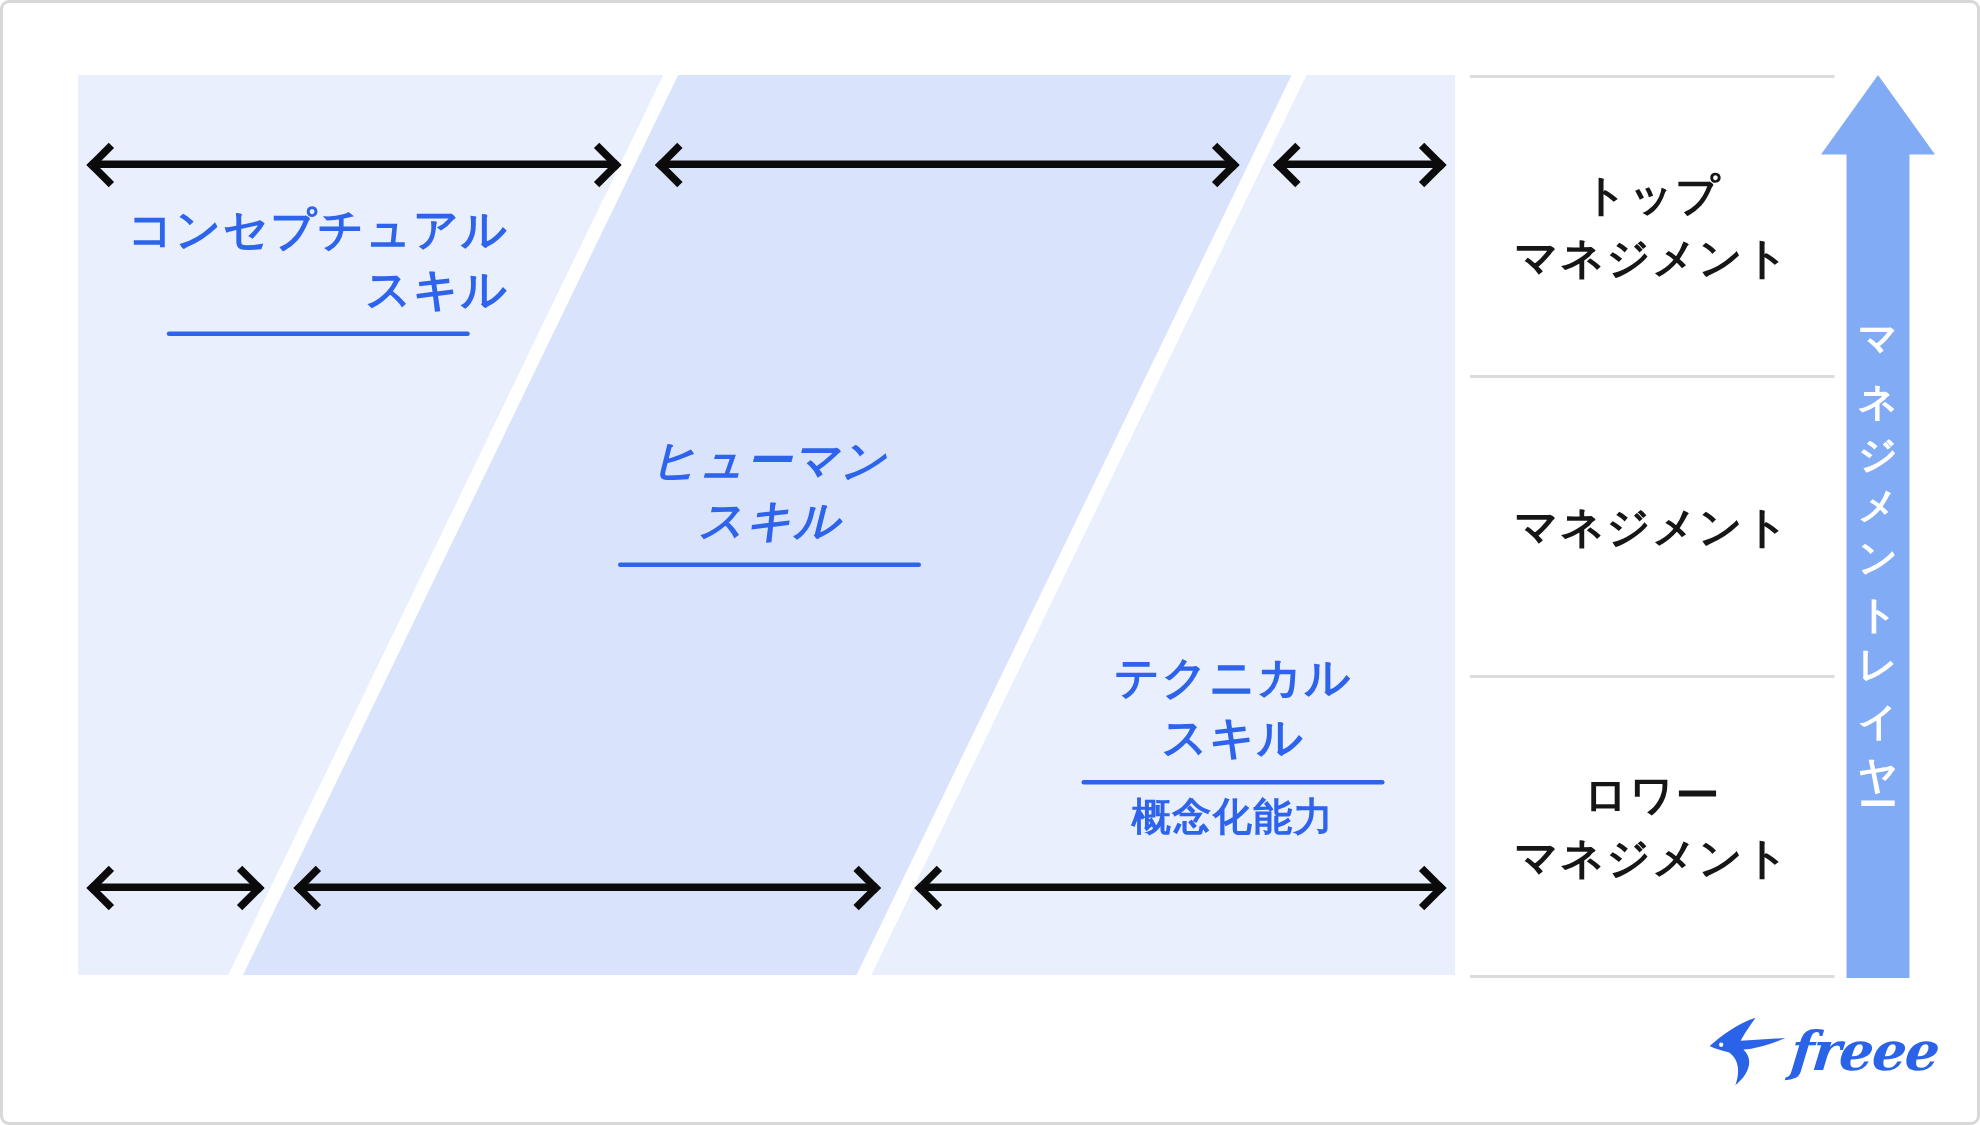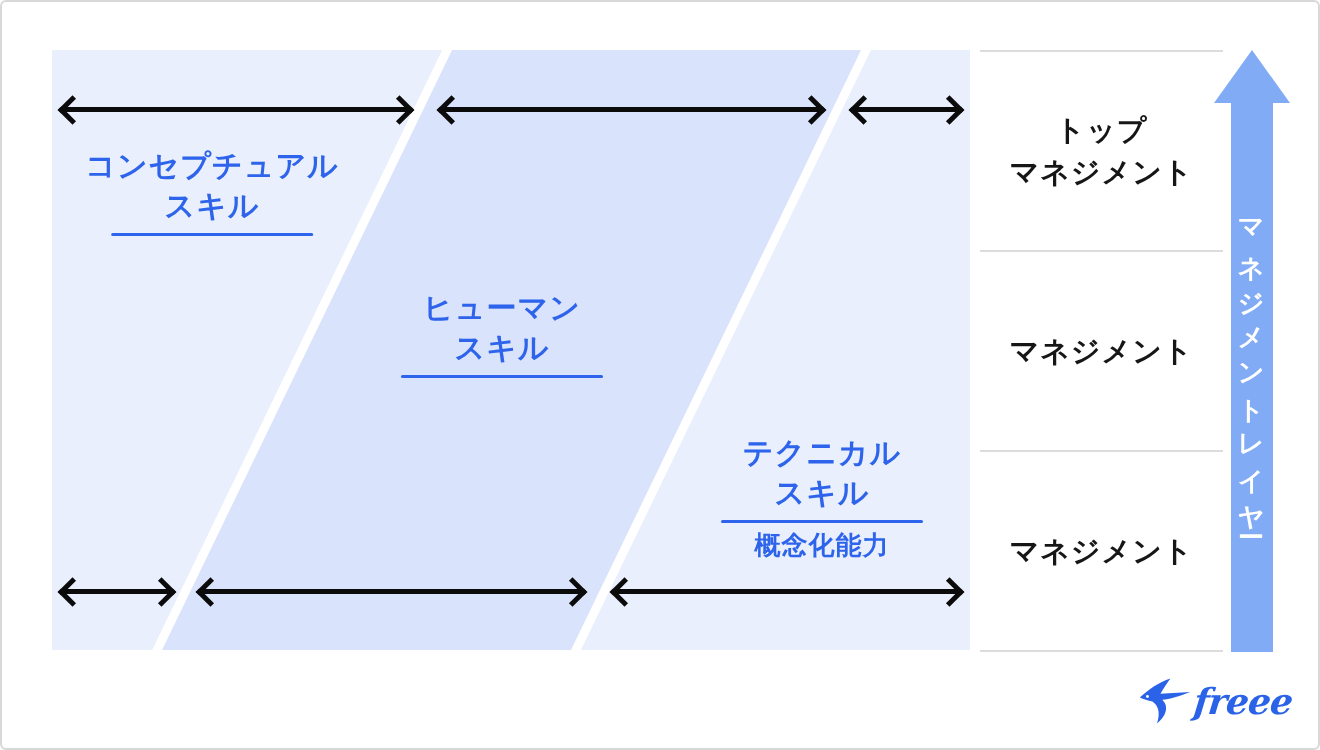--- a/index.html
+++ b/index.html
@@ -26,22 +26,22 @@
   #arrow-top-3{left:802px;top:57px;width:105px;}
   #arrow-bottom-1{left:11px;top:539px;width:108px;}
   #arrow-bottom-2{left:149px;top:539px;width:381px;}
   #arrow-bottom-3{left:563px;top:539px;width:344px;}
 
   
   .skill{position:absolute;transform:translateX(-50%);text-align:center;color:#2d64eb;white-space:nowrap;}
   .skill-title{font-size:30px;font-weight:bold;line-height:40px;letter-spacing:1px;}
   .skill-underline{height:3px;width:202px;background:#2d64eb;margin:7px auto 7px auto;border-radius:2px;}
   .skill-subtitle{font-size:26px;font-weight:bold;line-height:30px;letter-spacing:1px;}
-  #skill-conceptual{left:160px;top:96px;}
-  #skill-human{left:450px;top:238px;}
+  #skill-conceptual{left:160px;top:84px;text-align:right;}
+  #skill-human{left:461px;top:238px;font-style:italic;}
   #skill-technical{left:770px;top:383px;}
 
   
   .layers{position:absolute;left:978px;top:48px;width:243px;height:602px;
           display:flex;flex-direction:column;border-top:2px solid #dcdcdc;box-sizing:border-box;}
   .layer-row{flex:1;display:flex;align-items:center;justify-content:center;
              border-bottom:2px solid #dcdcdc;}
   .layer-label{font-size:29px;font-weight:bold;color:#161616;line-height:42px;
                text-align:center;letter-spacing:1px;}
 
@@ -110,20 +110,21 @@
         <div>マネジメント</div>
       </div>
     </div>
     <div class="layer-row">
       <div class="layer-label">
         <div>マネジメント</div>
       </div>
     </div>
     <div class="layer-row">
       <div class="layer-label">
+        <div>ロワー</div>
         <div>マネジメント</div>
       </div>
     </div>
   </div>
 
   <div class="vaxis">
     <div class="vaxis-head"></div>
     <div class="vaxis-shaft"></div>
     <div class="vaxis-label">マネジメントレイヤー</div>
   </div>

